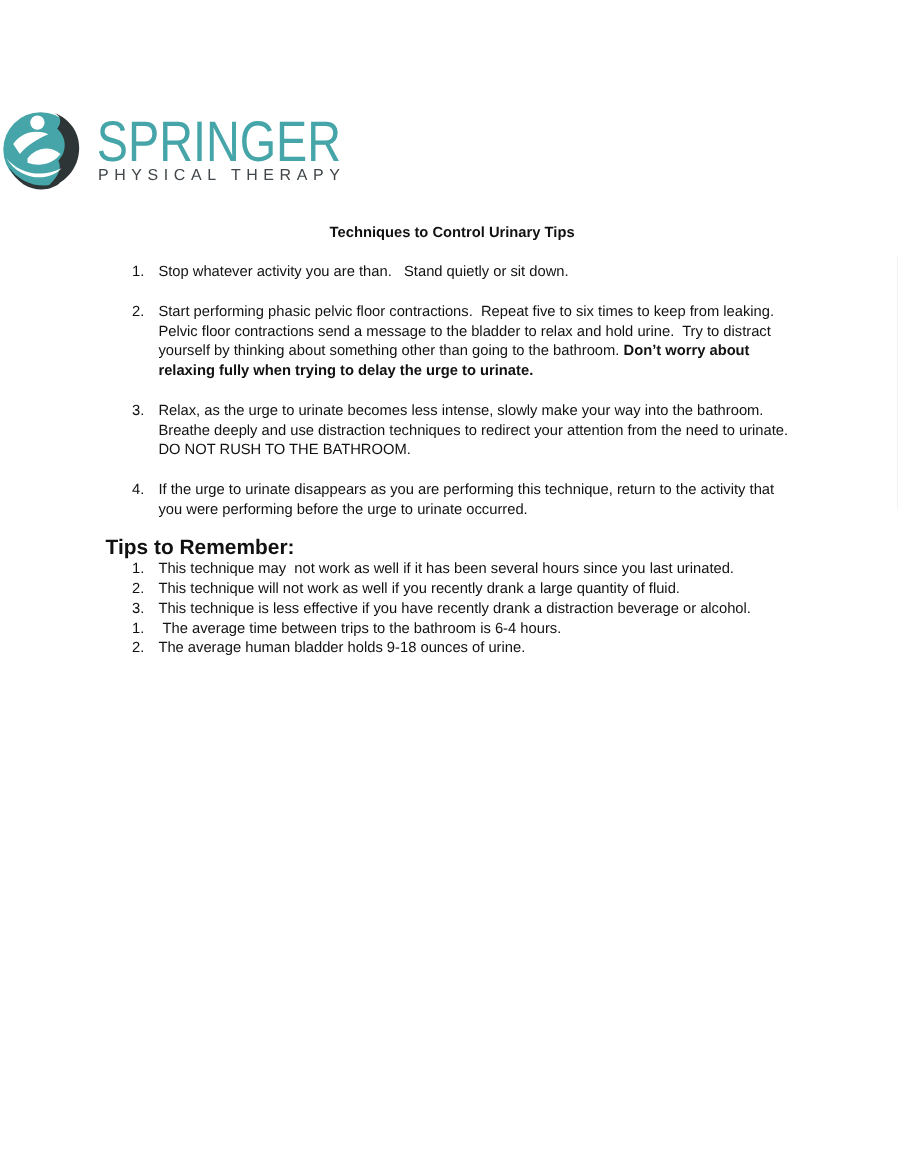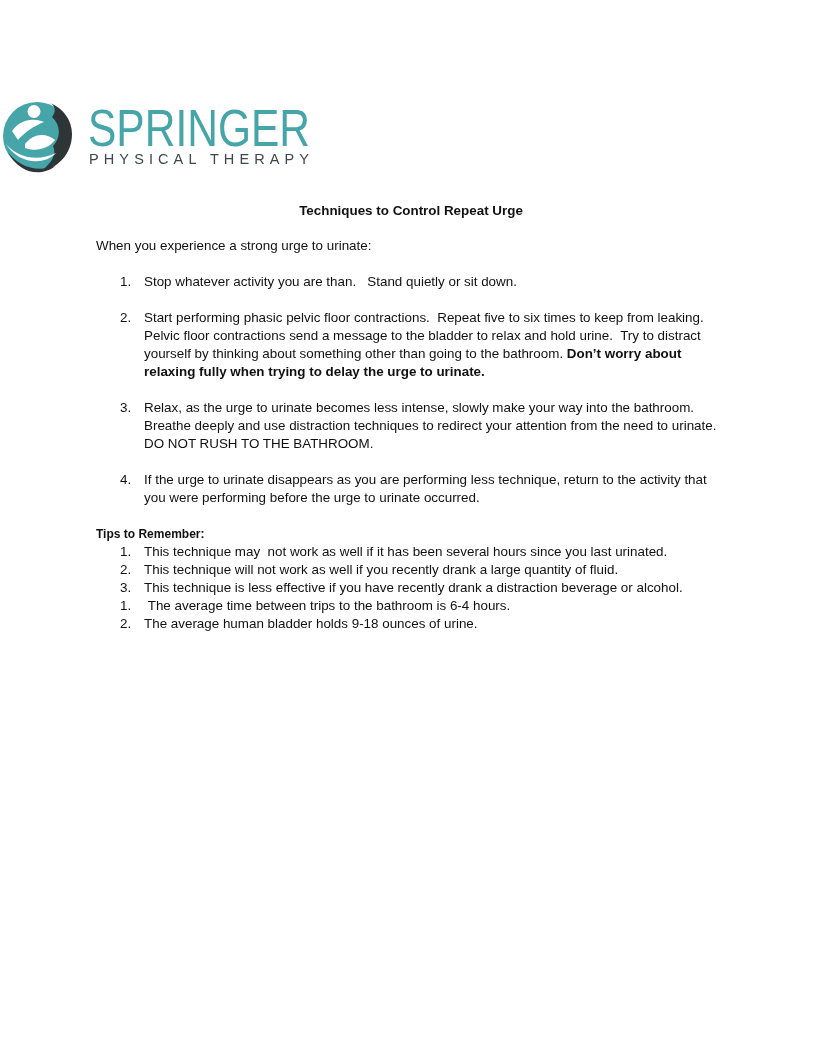--- a/index.html
+++ b/index.html
@@ -42,21 +42,21 @@
   p.intro { margin: 17px 0 0 0; }
   ol.num-list { list-style: none; margin: 0; padding: 0; }
   ol.num-list li { display: flex; }
   ol.spaced li { margin-top: 18px; }
   ol.tight li { margin-top: 0; }
   .num { flex: 0 0 24px; margin-left: 24px; }
   .txt { flex: 1; white-space: pre-wrap; }
   .txt b { font-weight: 700; }
   h2.sec-heading {
     margin: 18px 0 0 0;
-    font-size: 12px;
+    font-size: 19px;
     line-height: 18px;
     font-weight: 700;
   }
 </style>
 </head>
 <body>
 
 <div class="page">
 
   <header class="logo-row">
@@ -70,40 +70,39 @@
       <path fill="#ffffff" d="M25 48 C 33 38, 45 36, 55 44 C 48 53, 36 56, 25 52 Z"></path>
     </svg>
     <svg width="230" height="80" viewBox="0 0 230 80">
       <text x="0" y="50" font-family="Liberation Sans, sans-serif" font-size="52" textLength="222" lengthAdjust="spacingAndGlyphs" fill="#45A5A8">SPRINGER</text>
       <text x="1" y="68" font-family="Liberation Sans, sans-serif" font-size="14.5" textLength="220" lengthAdjust="spacing" fill="#40464A">PHYSICAL THERAPY</text>
     </svg>
   </header>
 
   <main class="content">
 
-    <h1 class="doc-title">Techniques to Control Repeat Urge</h1>
+    <h1 class="doc-title">Techniques to Control Urinary Tips</h1>
 
-    <p class="intro">When you experience a strong urge to urinate:</p>
 
     <ol class="num-list spaced">
       <li>
         <span class="num">1.</span>
         <span class="txt"><span>Stop whatever activity you are than.   Stand quietly or sit down.</span><b></b></span>
       </li>
       <li>
         <span class="num">2.</span>
         <span class="txt"><span>Start performing phasic pelvic floor contractions.  Repeat five to six times to keep from leaking.  Pelvic floor contractions send a message to the bladder to relax and hold urine.  Try to distract yourself by thinking about something other than going to the bathroom. </span><b>Don’t worry about relaxing fully when trying to delay the urge to urinate.</b></span>
       </li>
       <li>
         <span class="num">3.</span>
         <span class="txt"><span>Relax, as the urge to urinate becomes less intense, slowly make your way into the bathroom.  Breathe deeply and use distraction techniques to redirect your attention from the need to urinate.  DO NOT RUSH TO THE BATHROOM.</span><b></b></span>
       </li>
       <li>
         <span class="num">4.</span>
-        <span class="txt"><span>If the urge to urinate disappears as you are performing less technique, return to the activity that you were performing before the urge to urinate occurred.</span><b></b></span>
+        <span class="txt"><span>If the urge to urinate disappears as you are performing this technique, return to the activity that you were performing before the urge to urinate occurred.</span><b></b></span>
       </li>
     </ol>
 
     <h2 class="sec-heading">Tips to Remember:</h2>
 
     <ol class="num-list tight">
       <li>
         <span class="num">1.</span>
         <span class="txt">This technique may  not work as well if it has been several hours since you last urinated.</span>
       </li>

